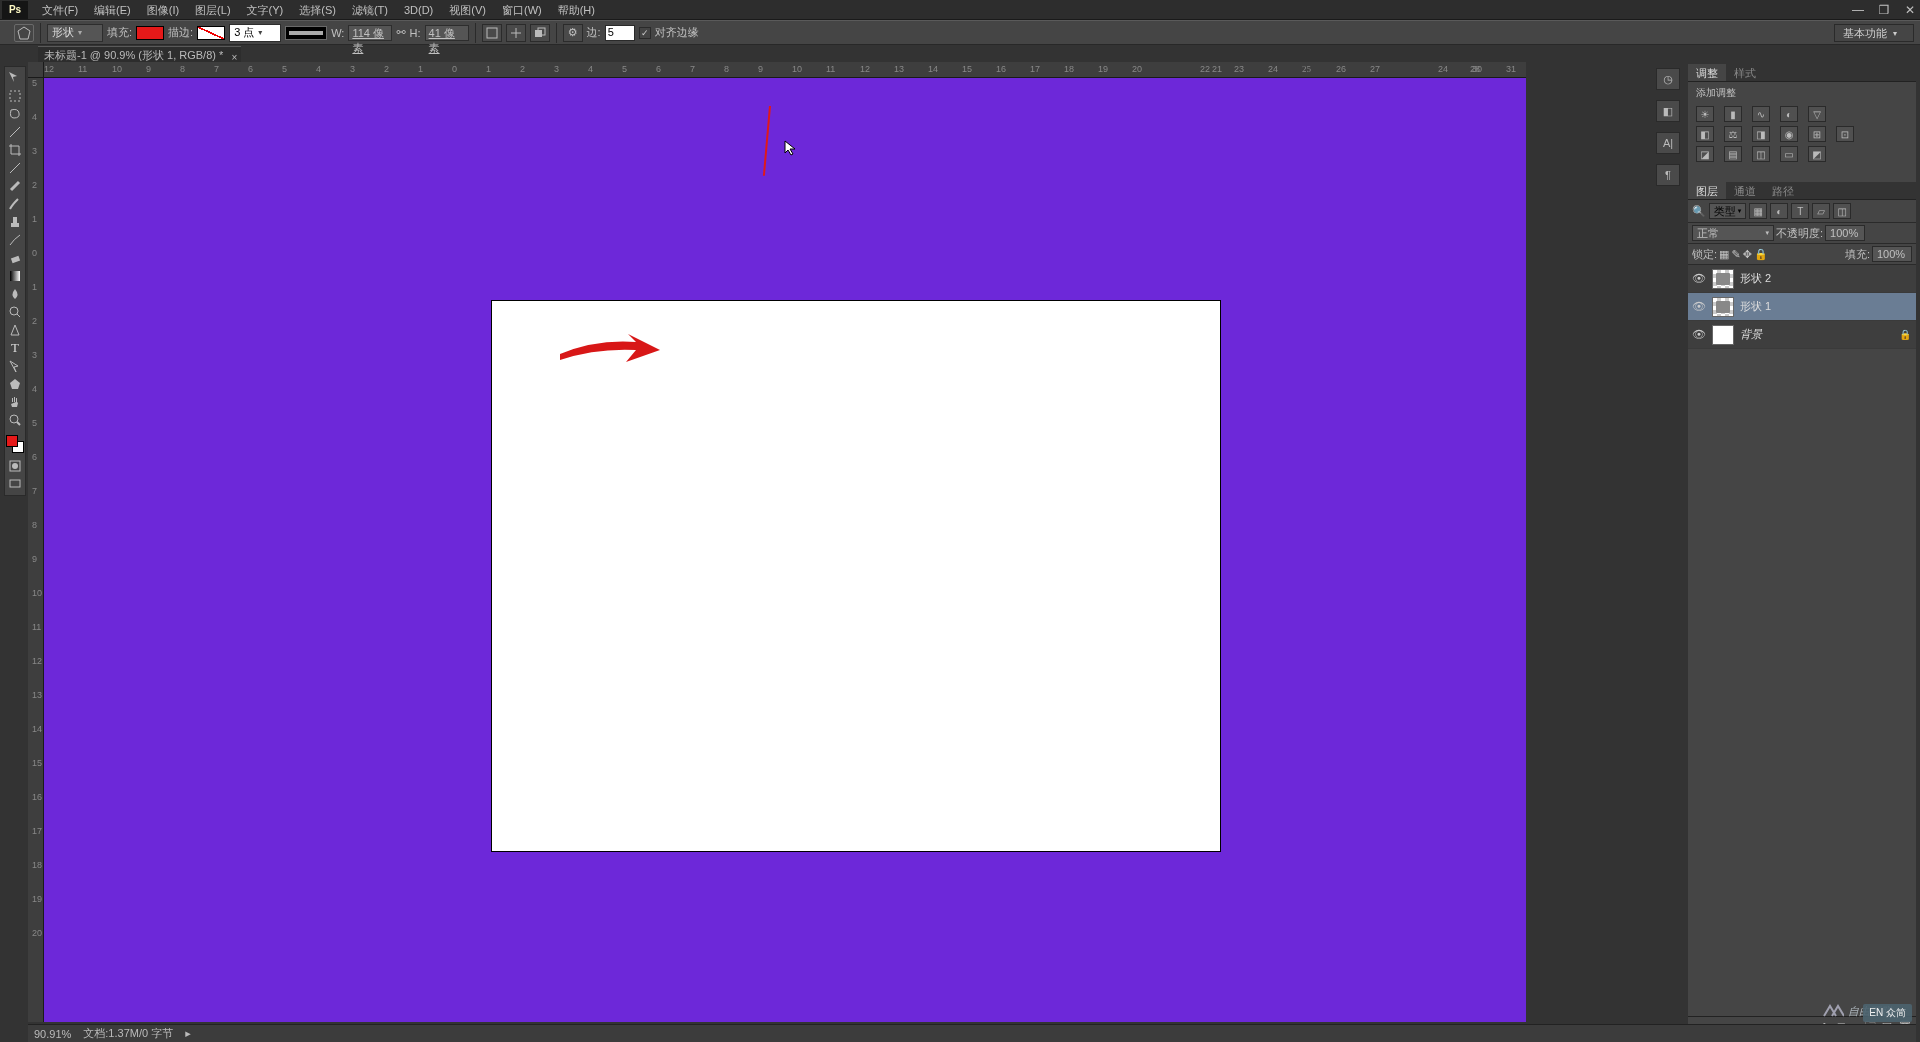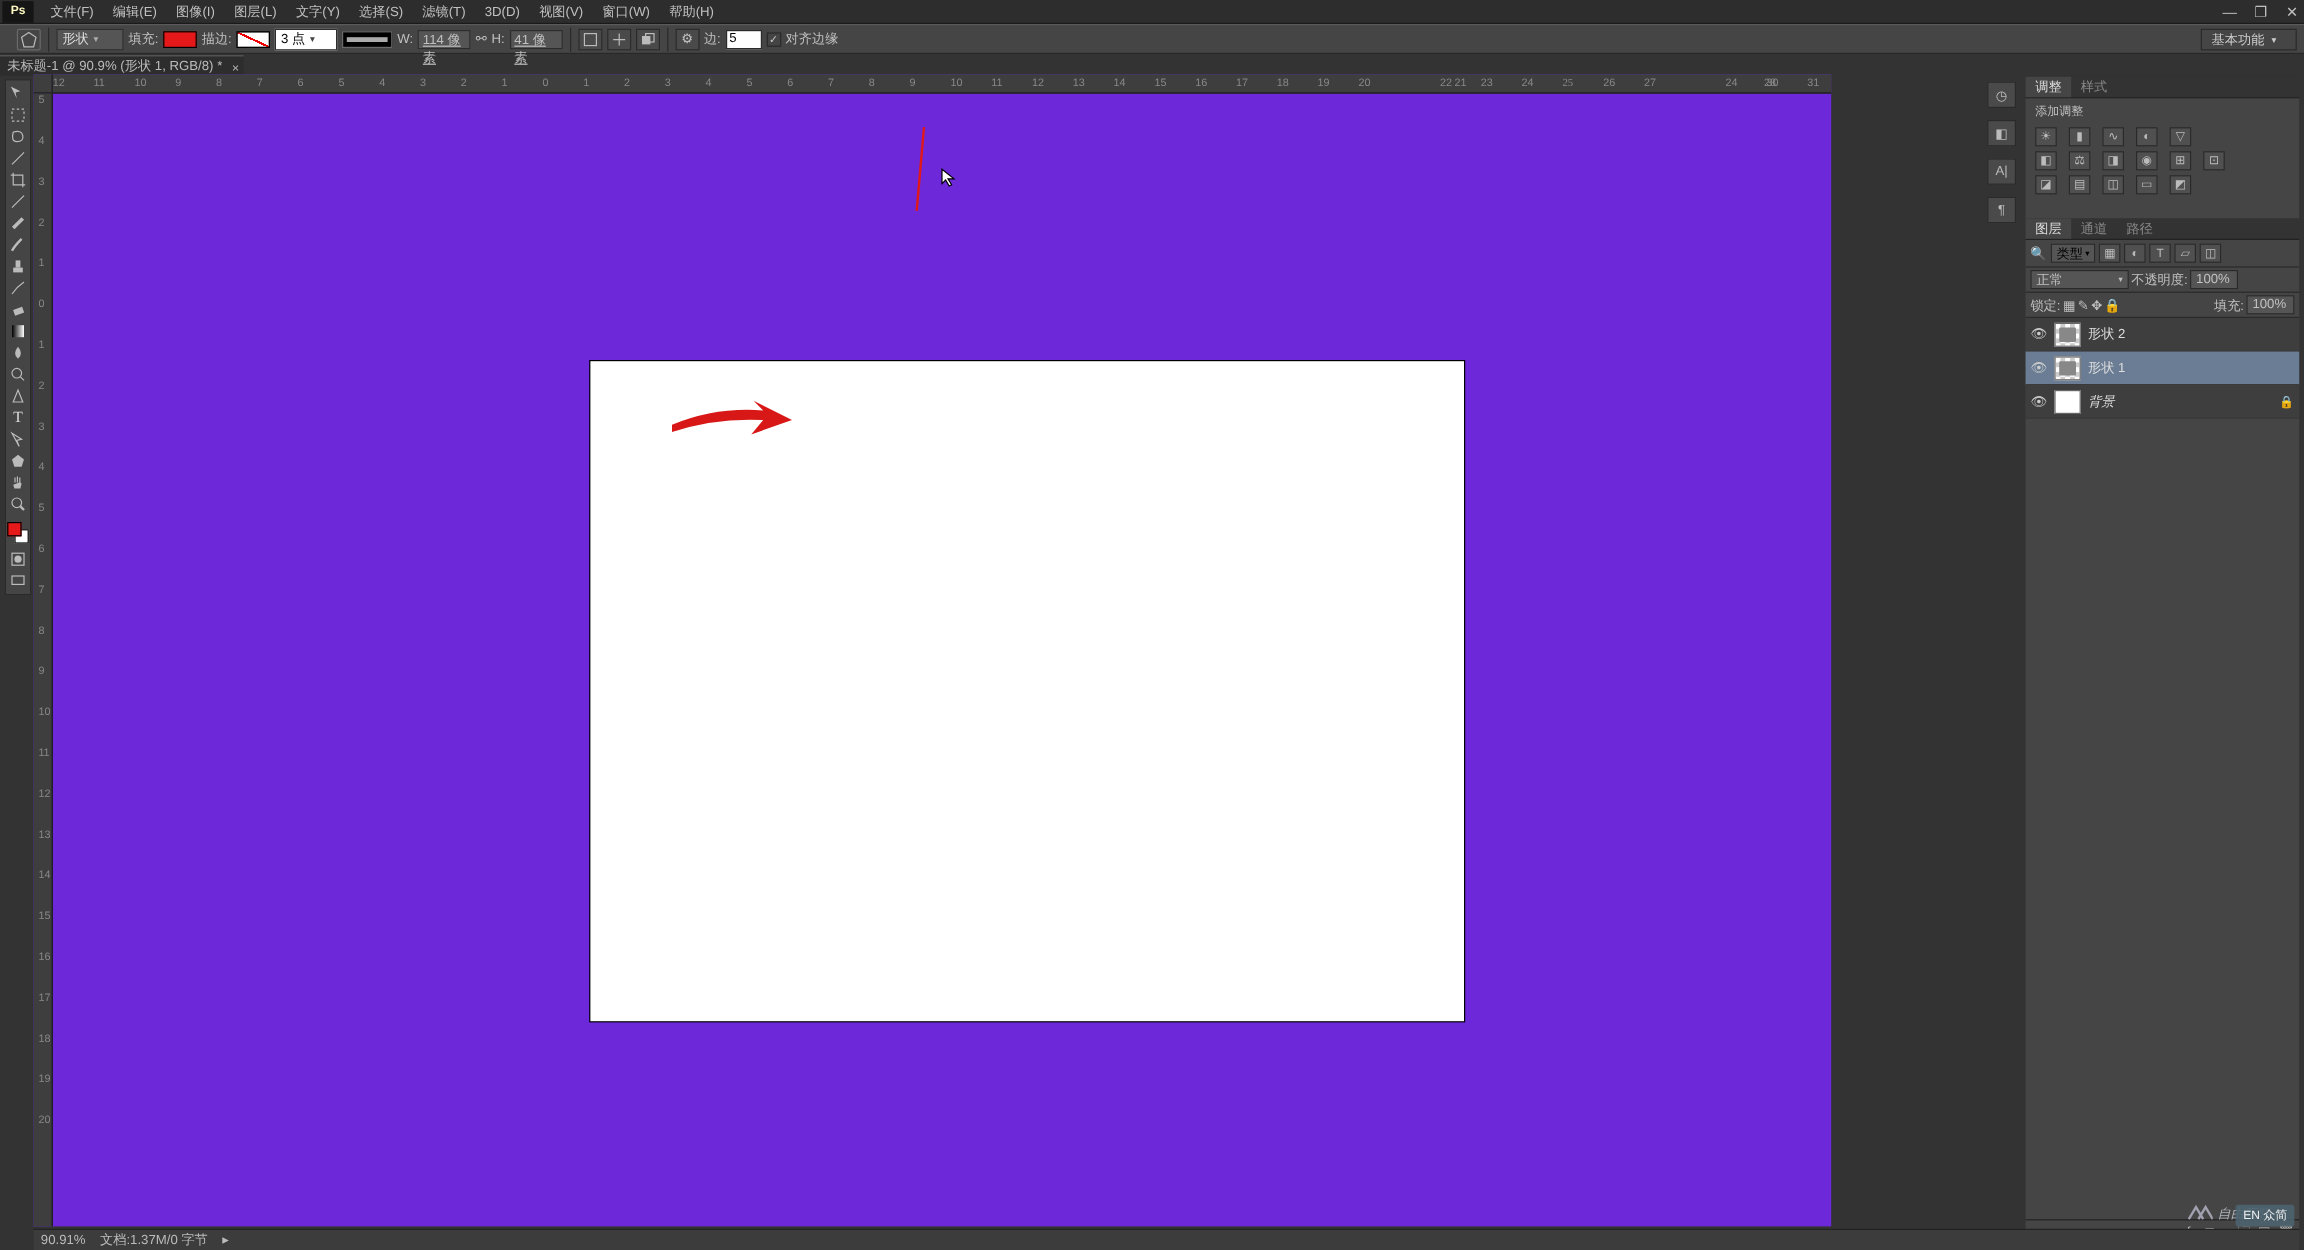--- a/index.html
+++ b/index.html
@@ -27,21 +27,21 @@
 .stripe-inner{height:4px;width:34px;background:#aaa;}
 .sep { width:1px; height:20px; background:#2a2a2a; margin:0 2px;}
 .lbl{color:#c0c0c0;}
 .val-input{ height:16px; background:#555;border:1px solid #2d2d2d; padding:0 3px; width:44px;text-decoration:underline;}
 .sides-input{ height:16px; width:30px; background:#fff; color:#000; border:1px solid #2a2a2a; padding:0 2px;}
 .icon-btn{ width:20px;height:18px;border:1px solid #2b2b2b;background:#4a4a4a;display:flex;align-items:center;justify-content:center;}
 .checkbox{ width:12px;height:12px;background:#444;border:1px solid #2a2a2a;display:flex;align-items:center;justify-content:center;color:#ccc;font-size:9px;}
 .workspace-switch{ position:absolute; right:6px; top:24px; height:18px; background:#454545;border:1px solid #2a2a2a; padding:0 16px 0 8px; display:flex;align-items:center;color:#ccc;}
 
 
-.doc-tabs { height:18px; background:#333; display:flex; align-items:flex-end; }
+.doc-tabs { height:18px; background:#333; display:flex; align-items:flex-end; padding-left:38px;}
 .doc-tab { height:17px; background:#2d2d2d; padding:0 18px 0 6px; color:#bbb; font-size:10px; line-height:17px; position:relative; border-top:1px solid #5a5a5a;}
 .doc-tab .close{ position:absolute; right:4px; top:2px; font-size:10px;}
 
 
 .toolbar { position:absolute; left:4px; top:66px; width:22px; background:#454545; border:1px solid #2a2a2a; display:flex; flex-direction:column; align-items:center; padding:2px 0;}
 .tool { width:20px;height:18px;display:flex;align-items:center;justify-content:center; margin:0; color:#c0c0c0;}
 .tool svg{display:block;}
 .color-box{ margin-top:6px; width:18px;height:18px;position:relative;}
 .fg{position:absolute;width:12px;height:12px;background:#e51919;border:1px solid #000;top:0;left:0;z-index:2;}
 .bg{position:absolute;width:12px;height:12px;background:#fff;border:1px solid #000;bottom:0;right:0;}

